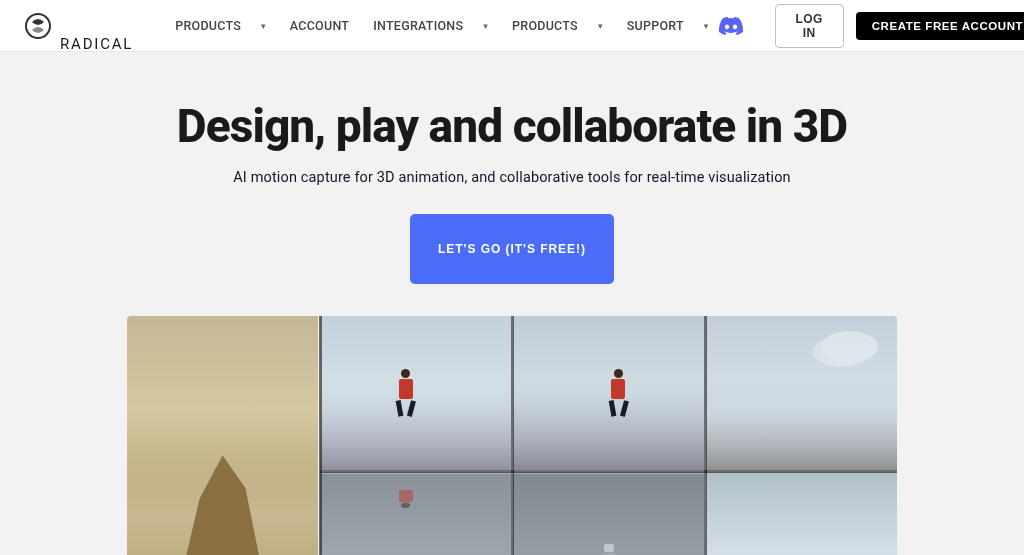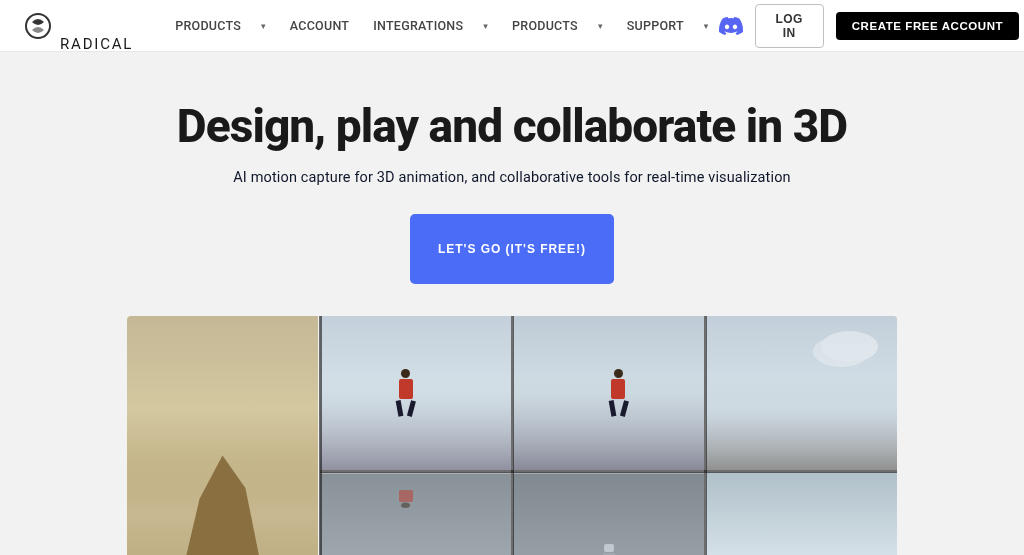--- a/index.html
+++ b/index.html
@@ -94,20 +94,21 @@
     .btn-login {
       padding: 7px 18px;
       border: 1.5px solid #c0c0c0;
       border-radius: 4px;
       background: transparent;
       font-size: 12px;
       font-weight: 600;
       color: #333;
       cursor: pointer;
       letter-spacing: 0.03em;
+      margin-left: 20px;
     }
 
     .btn-create {
       padding: 8px 16px;
       border: none;
       border-radius: 4px;
       background: #000000;
       font-size: 11.5px;
       font-weight: 600;
       color: #ffffff;

